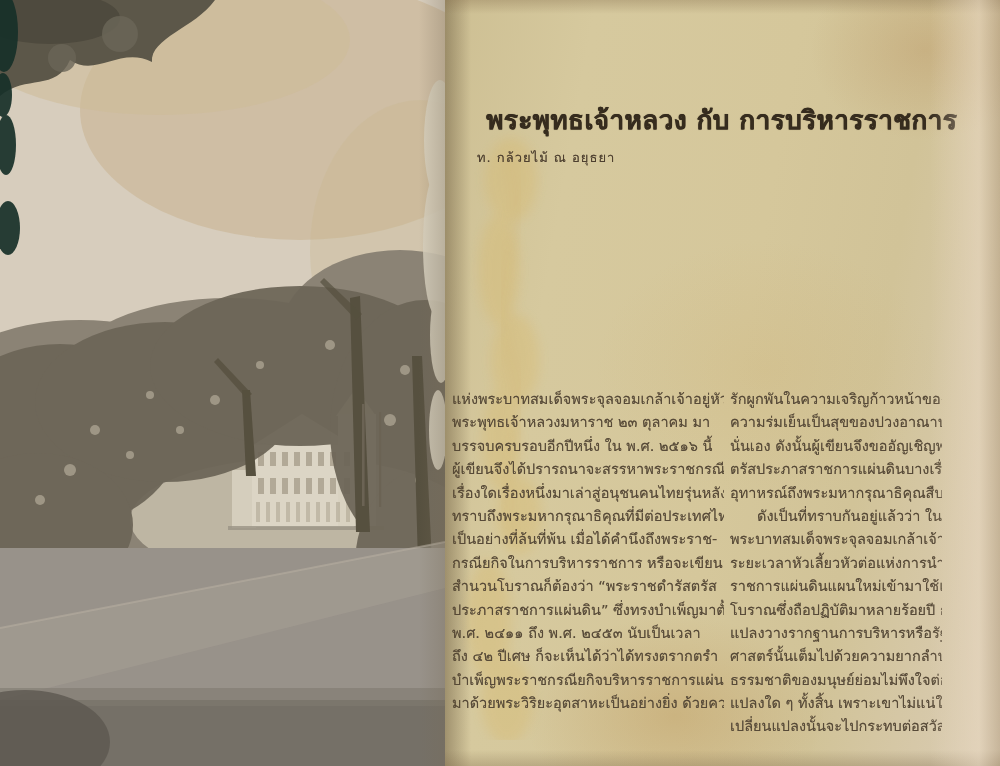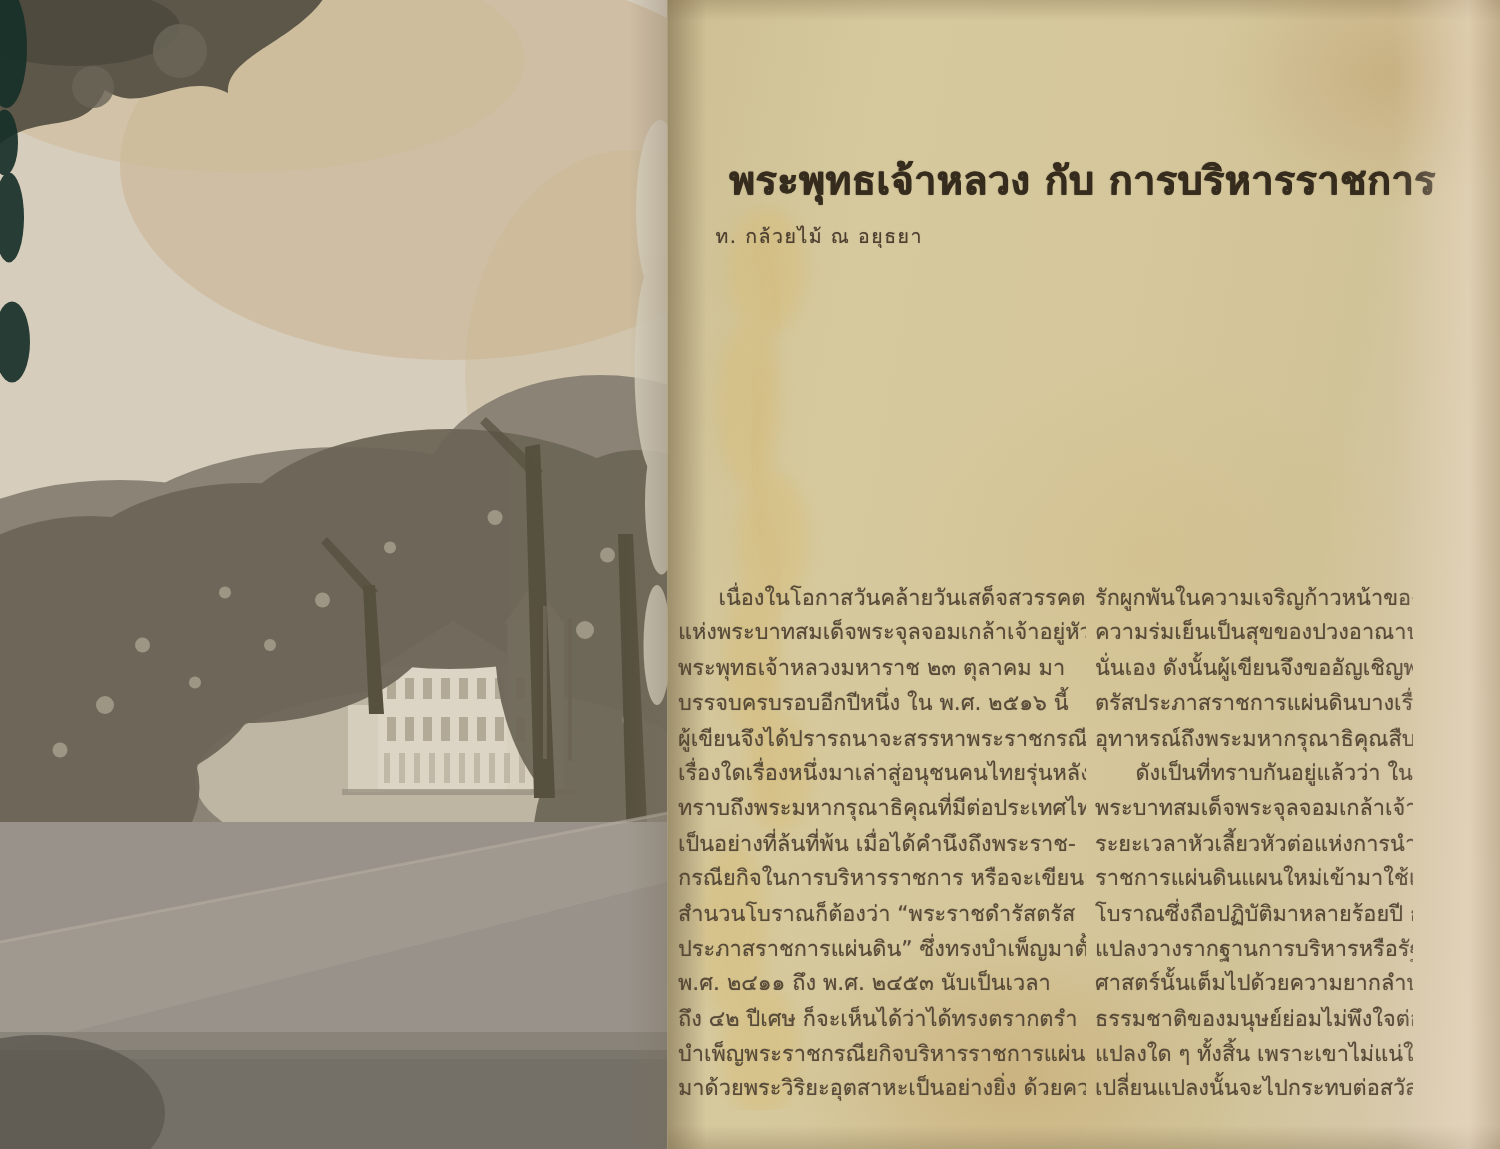--- a/index.html
+++ b/index.html
@@ -193,21 +193,20 @@
       <ellipse cx="40" cy="500" rx="22" ry="60"></ellipse>
       <ellipse cx="58" cy="580" rx="26" ry="44"></ellipse>
     </g>
     <path d="M60,40 C85,110 35,170 62,240 C88,305 40,360 66,420" stroke="#cda85c" stroke-width="8" fill="none" opacity="0.18" filter="url(#blur1)"></path>
   </svg>
 
   <div class="article-title">พระพุทธเจ้าหลวง กับ การบริหารราชการ</div>
   <div class="article-byline">ท. กล้วยไม้ ณ อยุธยา</div>
 
   <div class="text-col col-left">
-    <div class="bline indent">เนื่องในโอกาสวันคล้ายวันเสด็จสวรรคต</div>
     <div class="bline">แห่งพระบาทสมเด็จพระจุลจอมเกล้าเจ้าอยู่หัว</div>
     <div class="bline">พระพุทธเจ้าหลวงมหาราช ๒๓ ตุลาคม มา</div>
     <div class="bline">บรรจบครบรอบอีกปีหนึ่ง ใน พ.ศ. ๒๕๑๖ นี้</div>
     <div class="bline">ผู้เขียนจึงได้ปรารถนาจะสรรหาพระราชกรณียกิจ</div>
     <div class="bline">เรื่องใดเรื่องหนึ่งมาเล่าสู่อนุชนคนไทยรุ่นหลังให้</div>
     <div class="bline">ทราบถึงพระมหากรุณาธิคุณที่มีต่อประเทศไทย</div>
     <div class="bline">เป็นอย่างที่ล้นที่พ้น เมื่อได้คำนึงถึงพระราช-</div>
     <div class="bline">กรณียกิจในการบริหารราชการ หรือจะเขียนอย่าง</div>
     <div class="bline">สำนวนโบราณก็ต้องว่า “พระราชดำรัสตรัส</div>
     <div class="bline">ประภาสราชการแผ่นดิน” ซึ่งทรงบำเพ็ญมาตั้งแต่</div>

